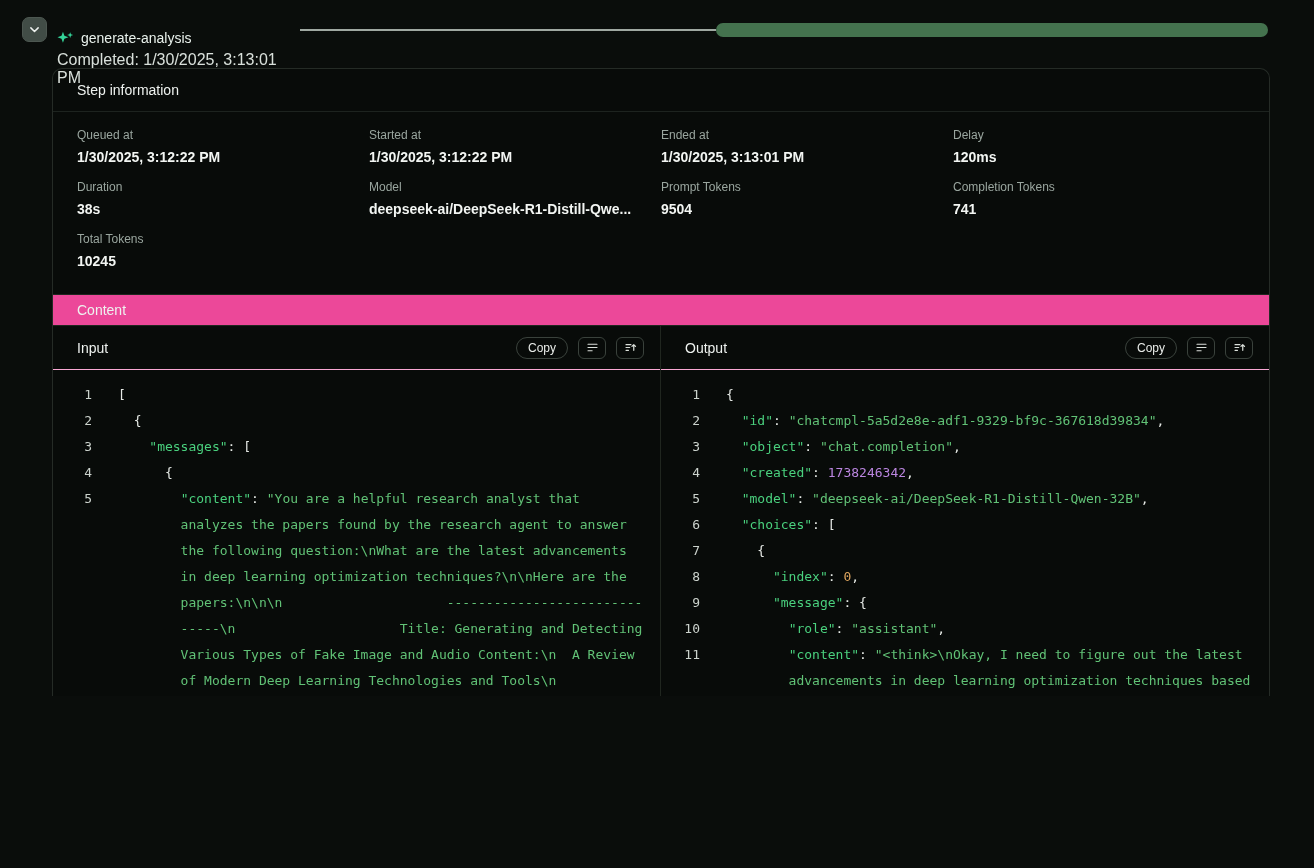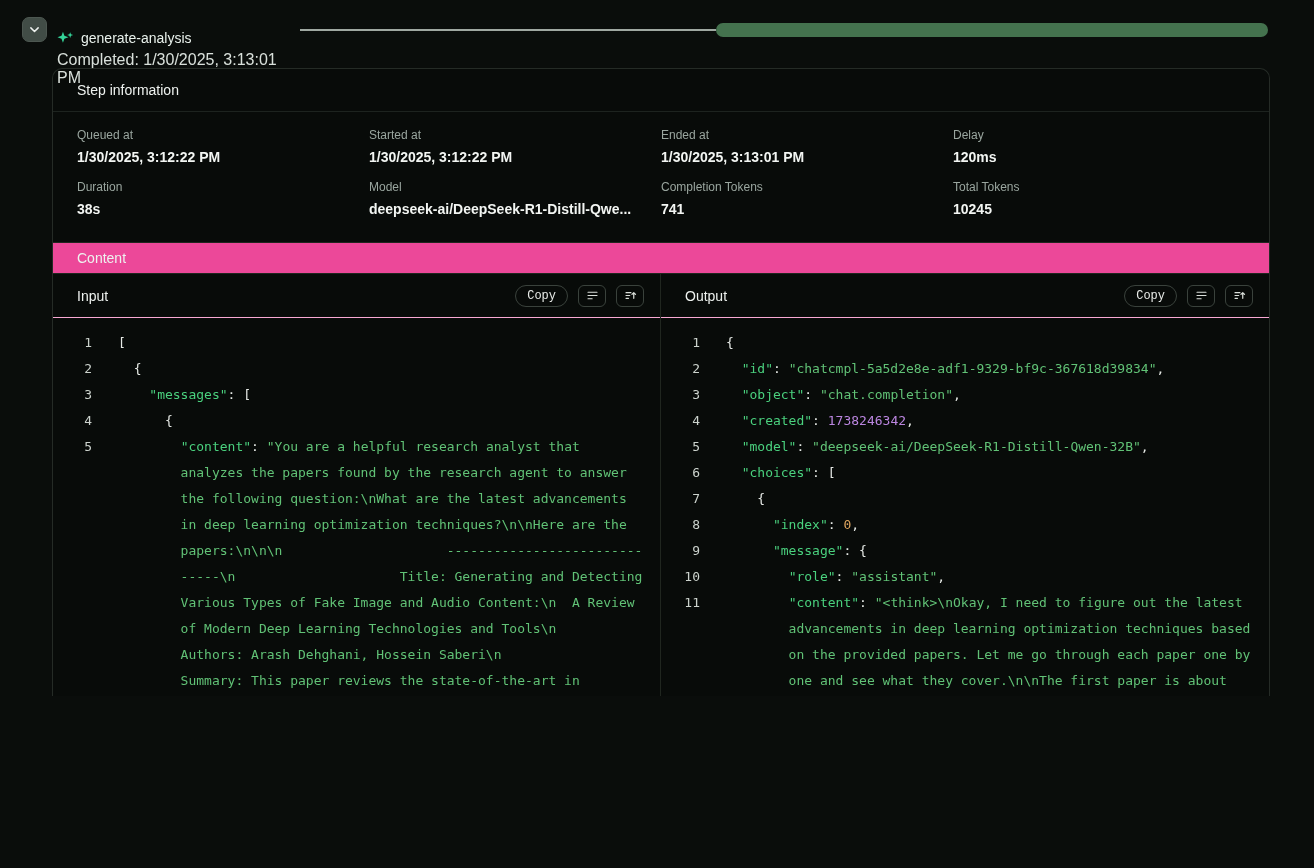--- a/index.html
+++ b/index.html
@@ -54,21 +54,21 @@
   .panel { display:flex; flex-direction:column; min-width:0; }
   .panel-input { border-right:1px solid #20261f; }
   .panel-header {
     height:44px; flex:none; display:flex; align-items:center;
     padding:0 16px 0 24px; border-bottom:1px solid #f9a8d4;
   }
   .panel-title { font-size:14px; font-weight:500; }
   .panel-actions { margin-left:auto; display:flex; align-items:center; gap:10px; }
   .copy-btn {
     height:22px; padding:0 11px; border-radius:11px; border:1px solid #3a423c;
-    background:transparent; color:#e9ece9; font-size:12px; font-family:Liberation Mono, monospace; cursor:pointer;
+    background:transparent; color:#e9ece9; font-size:12px; font-family:Liberation Sans, sans-serif; cursor:pointer;
   }
   .icon-btn {
     width:28px; height:22px; border-radius:6px; border:1px solid #3a423c;
     background:transparent; color:#dbe0db;
     display:flex; align-items:center; justify-content:center; cursor:pointer;
   }
 
   
   .code {
     flex:1; overflow:hidden; padding:12px 14px 0 0;
@@ -136,20 +136,24 @@
       </div>
       <div>
         <div class="f-label">Duration</div>
         <div class="f-value">38s</div>
       </div>
       <div>
         <div class="f-label">Model</div>
         <div class="f-value">deepseek-ai/DeepSeek-R1-Distill-Qwe...</div>
       </div>
       <div>
+        <div class="f-label">Prompt Tokens</div>
+        <div class="f-value">9504</div>
+      </div>
+      <div>
         <div class="f-label">Completion Tokens</div>
         <div class="f-value">741</div>
       </div>
       <div>
         <div class="f-label">Total Tokens</div>
         <div class="f-value">10245</div>
       </div>
     </div>
 
   <div class="content-bar">

